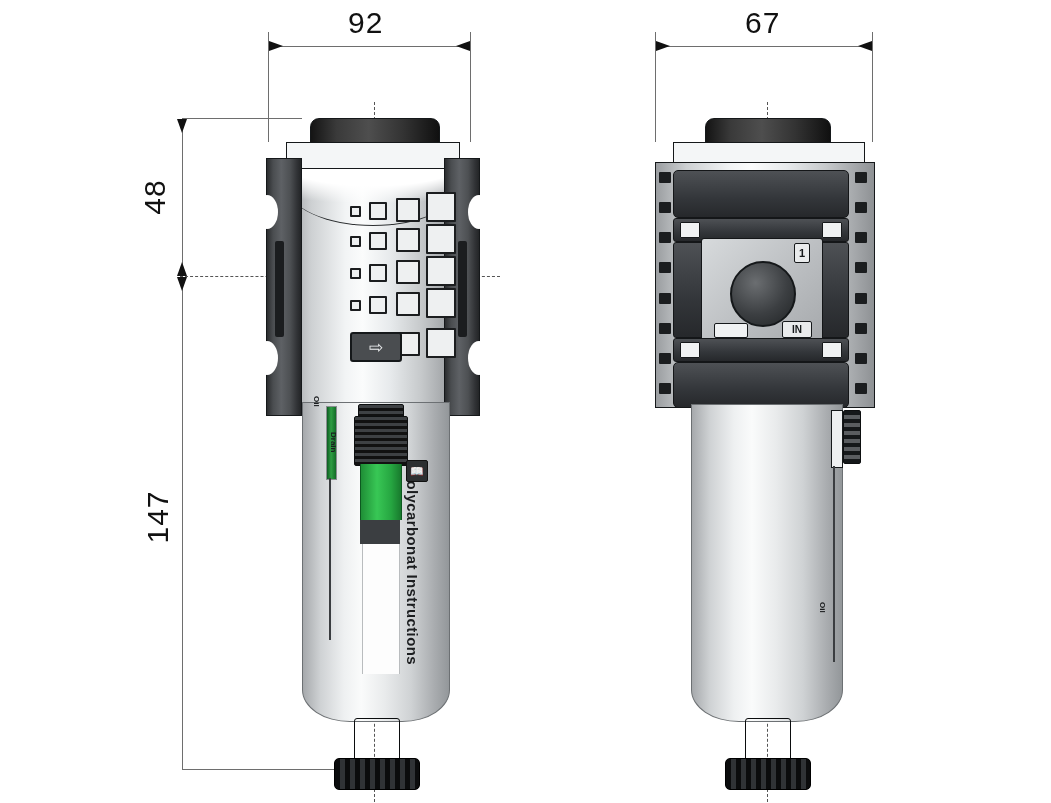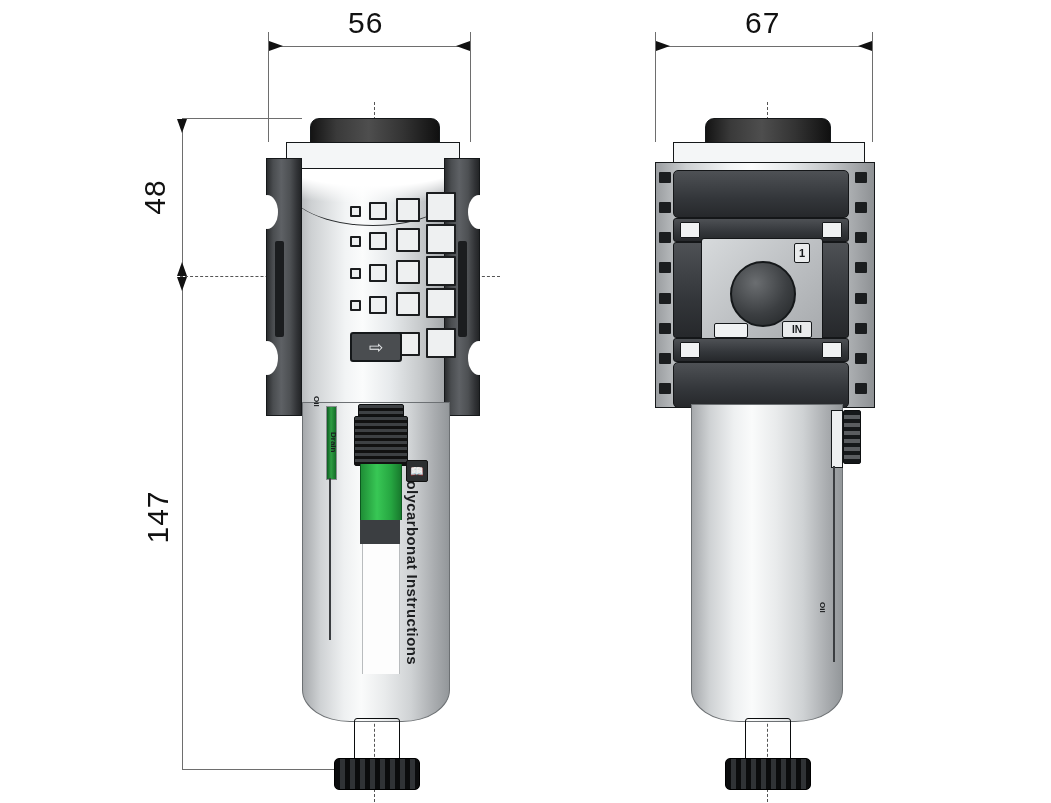--- a/index.html
+++ b/index.html
@@ -94,21 +94,21 @@
 <body>
 
 <div class="stage">
 
   <div>
     <div class="ext-line" style="left:268px;top:32px;width:1px;height:110px;"></div>
     <div class="ext-line" style="left:470px;top:32px;width:1px;height:110px;"></div>
     <div class="dim-line-h" style="left:268px;top:46px;width:202px;"></div>
     <div class="arrow right" style="left:269px;top:41px;"></div>
     <div class="arrow left" style="left:456px;top:41px;"></div>
-    <div class="dim-text" style="left:348px;top:6px;">56</div>
+    <div class="dim-text" style="left:348px;top:6px;">92</div>
   </div>
 
   <div>
     <div class="ext-line" style="left:655px;top:32px;width:1px;height:110px;"></div>
     <div class="ext-line" style="left:872px;top:32px;width:1px;height:110px;"></div>
     <div class="dim-line-h" style="left:655px;top:46px;width:217px;"></div>
     <div class="arrow right" style="left:656px;top:41px;"></div>
     <div class="arrow left" style="left:858px;top:41px;"></div>
     <div class="dim-text" style="left:745px;top:6px;">67</div>
   </div>

